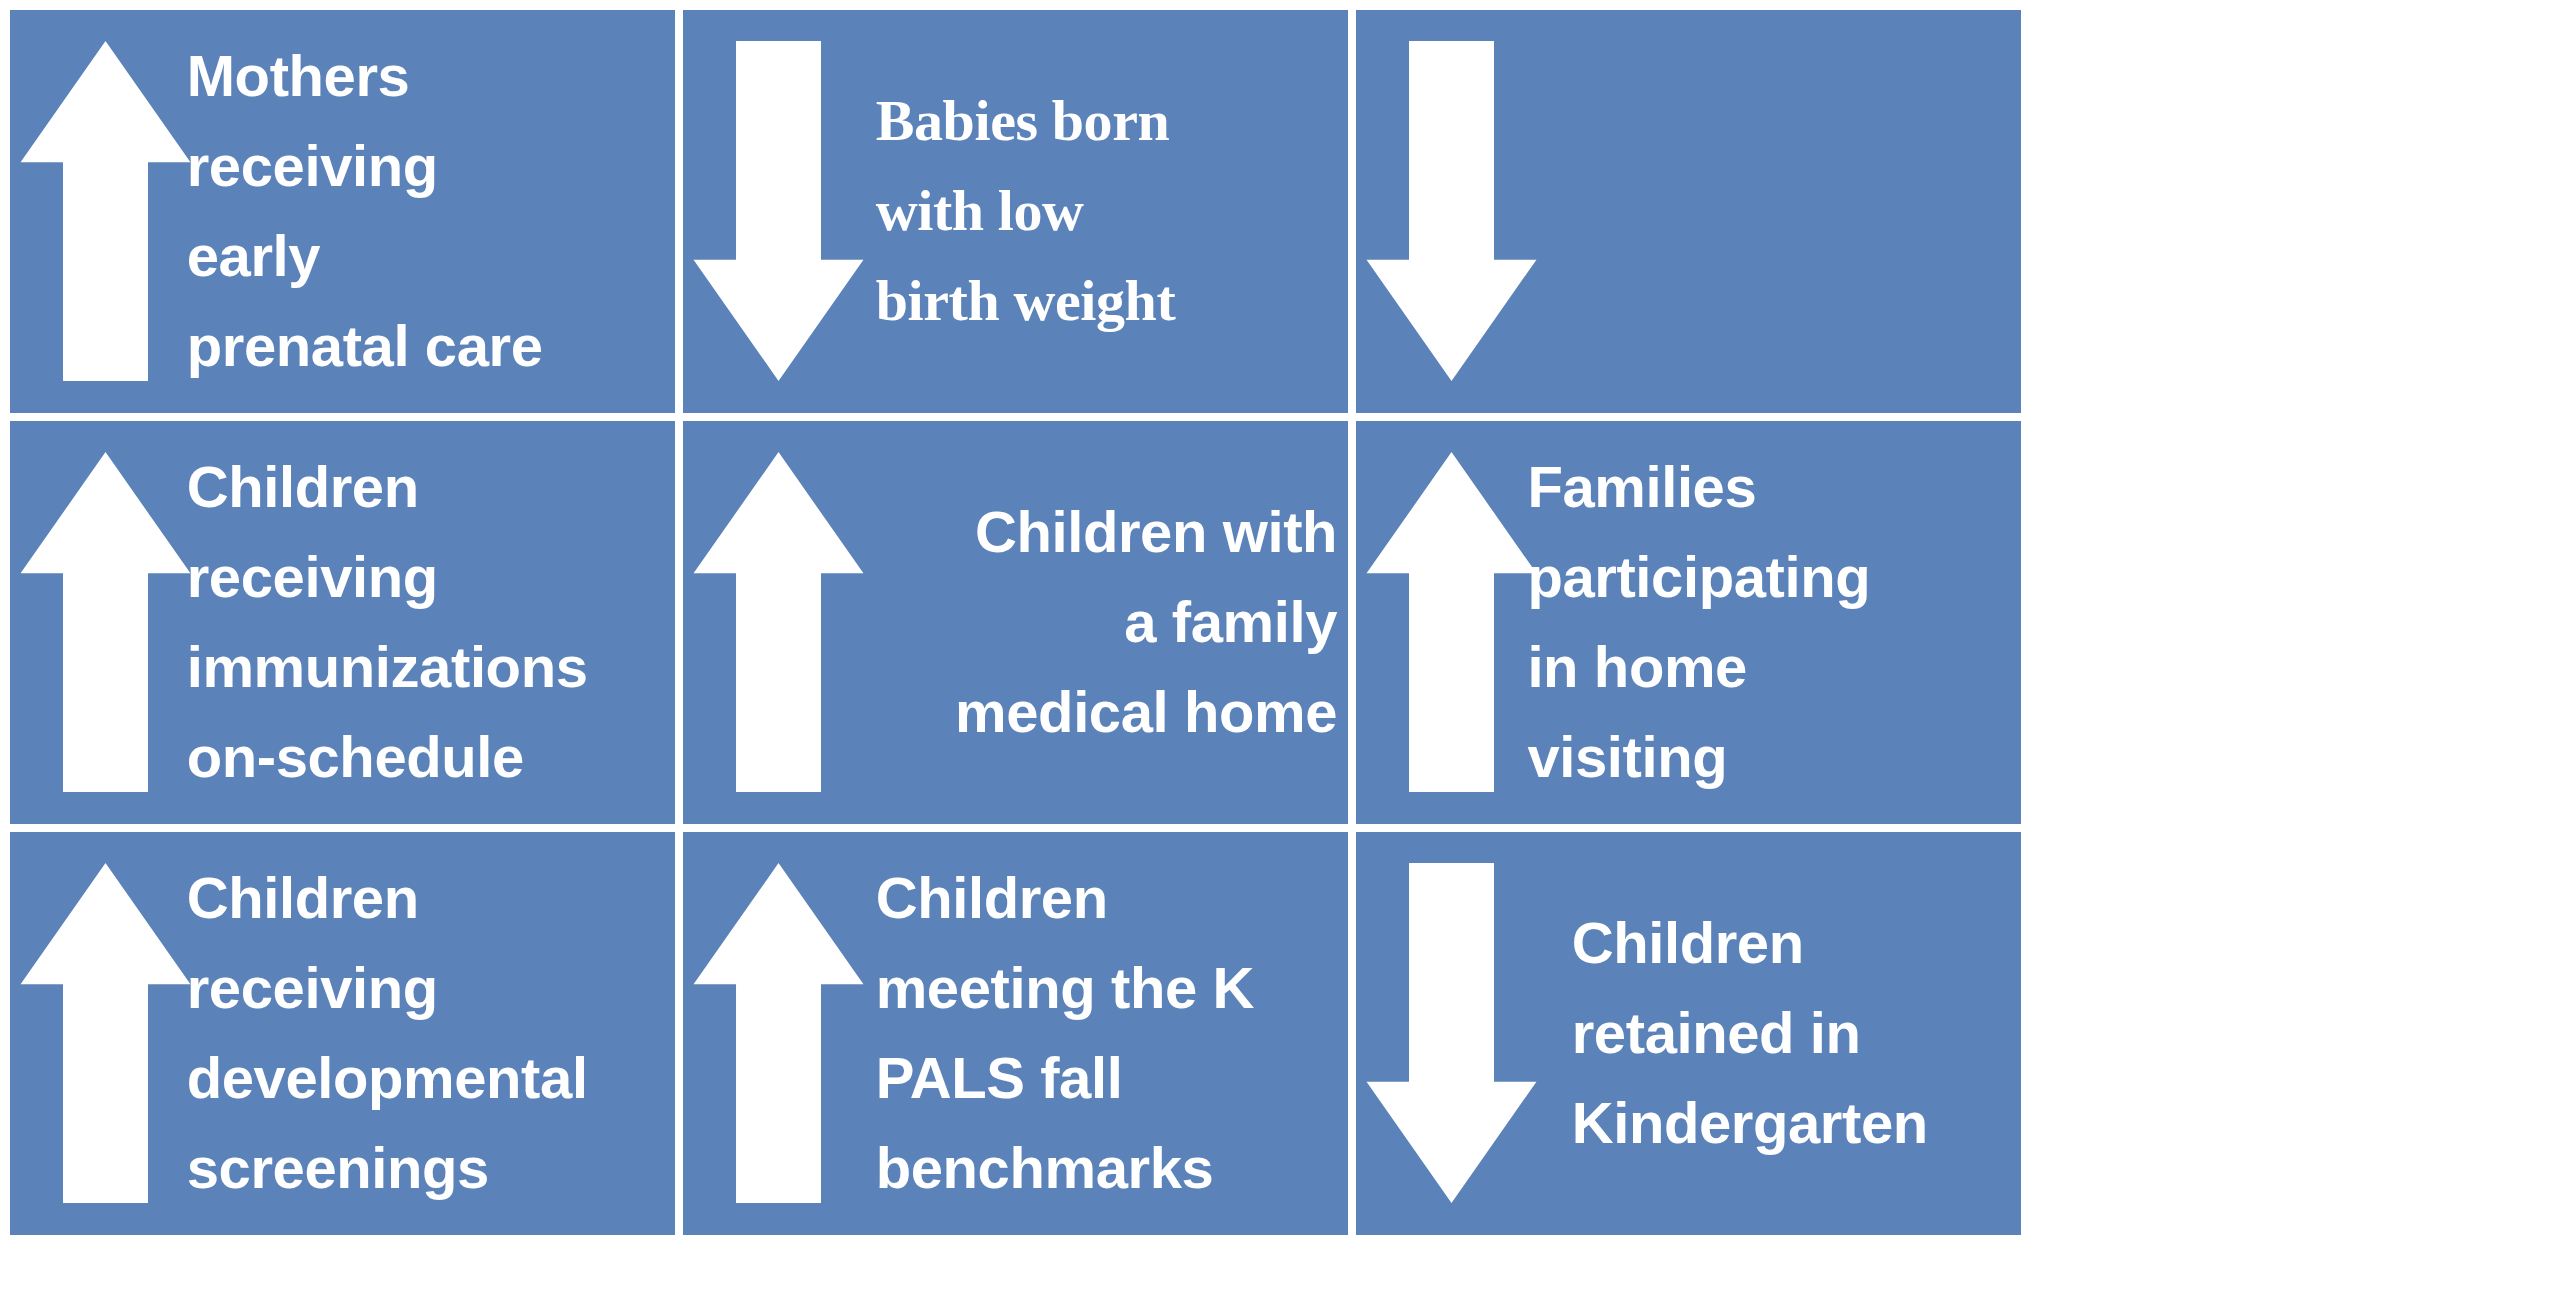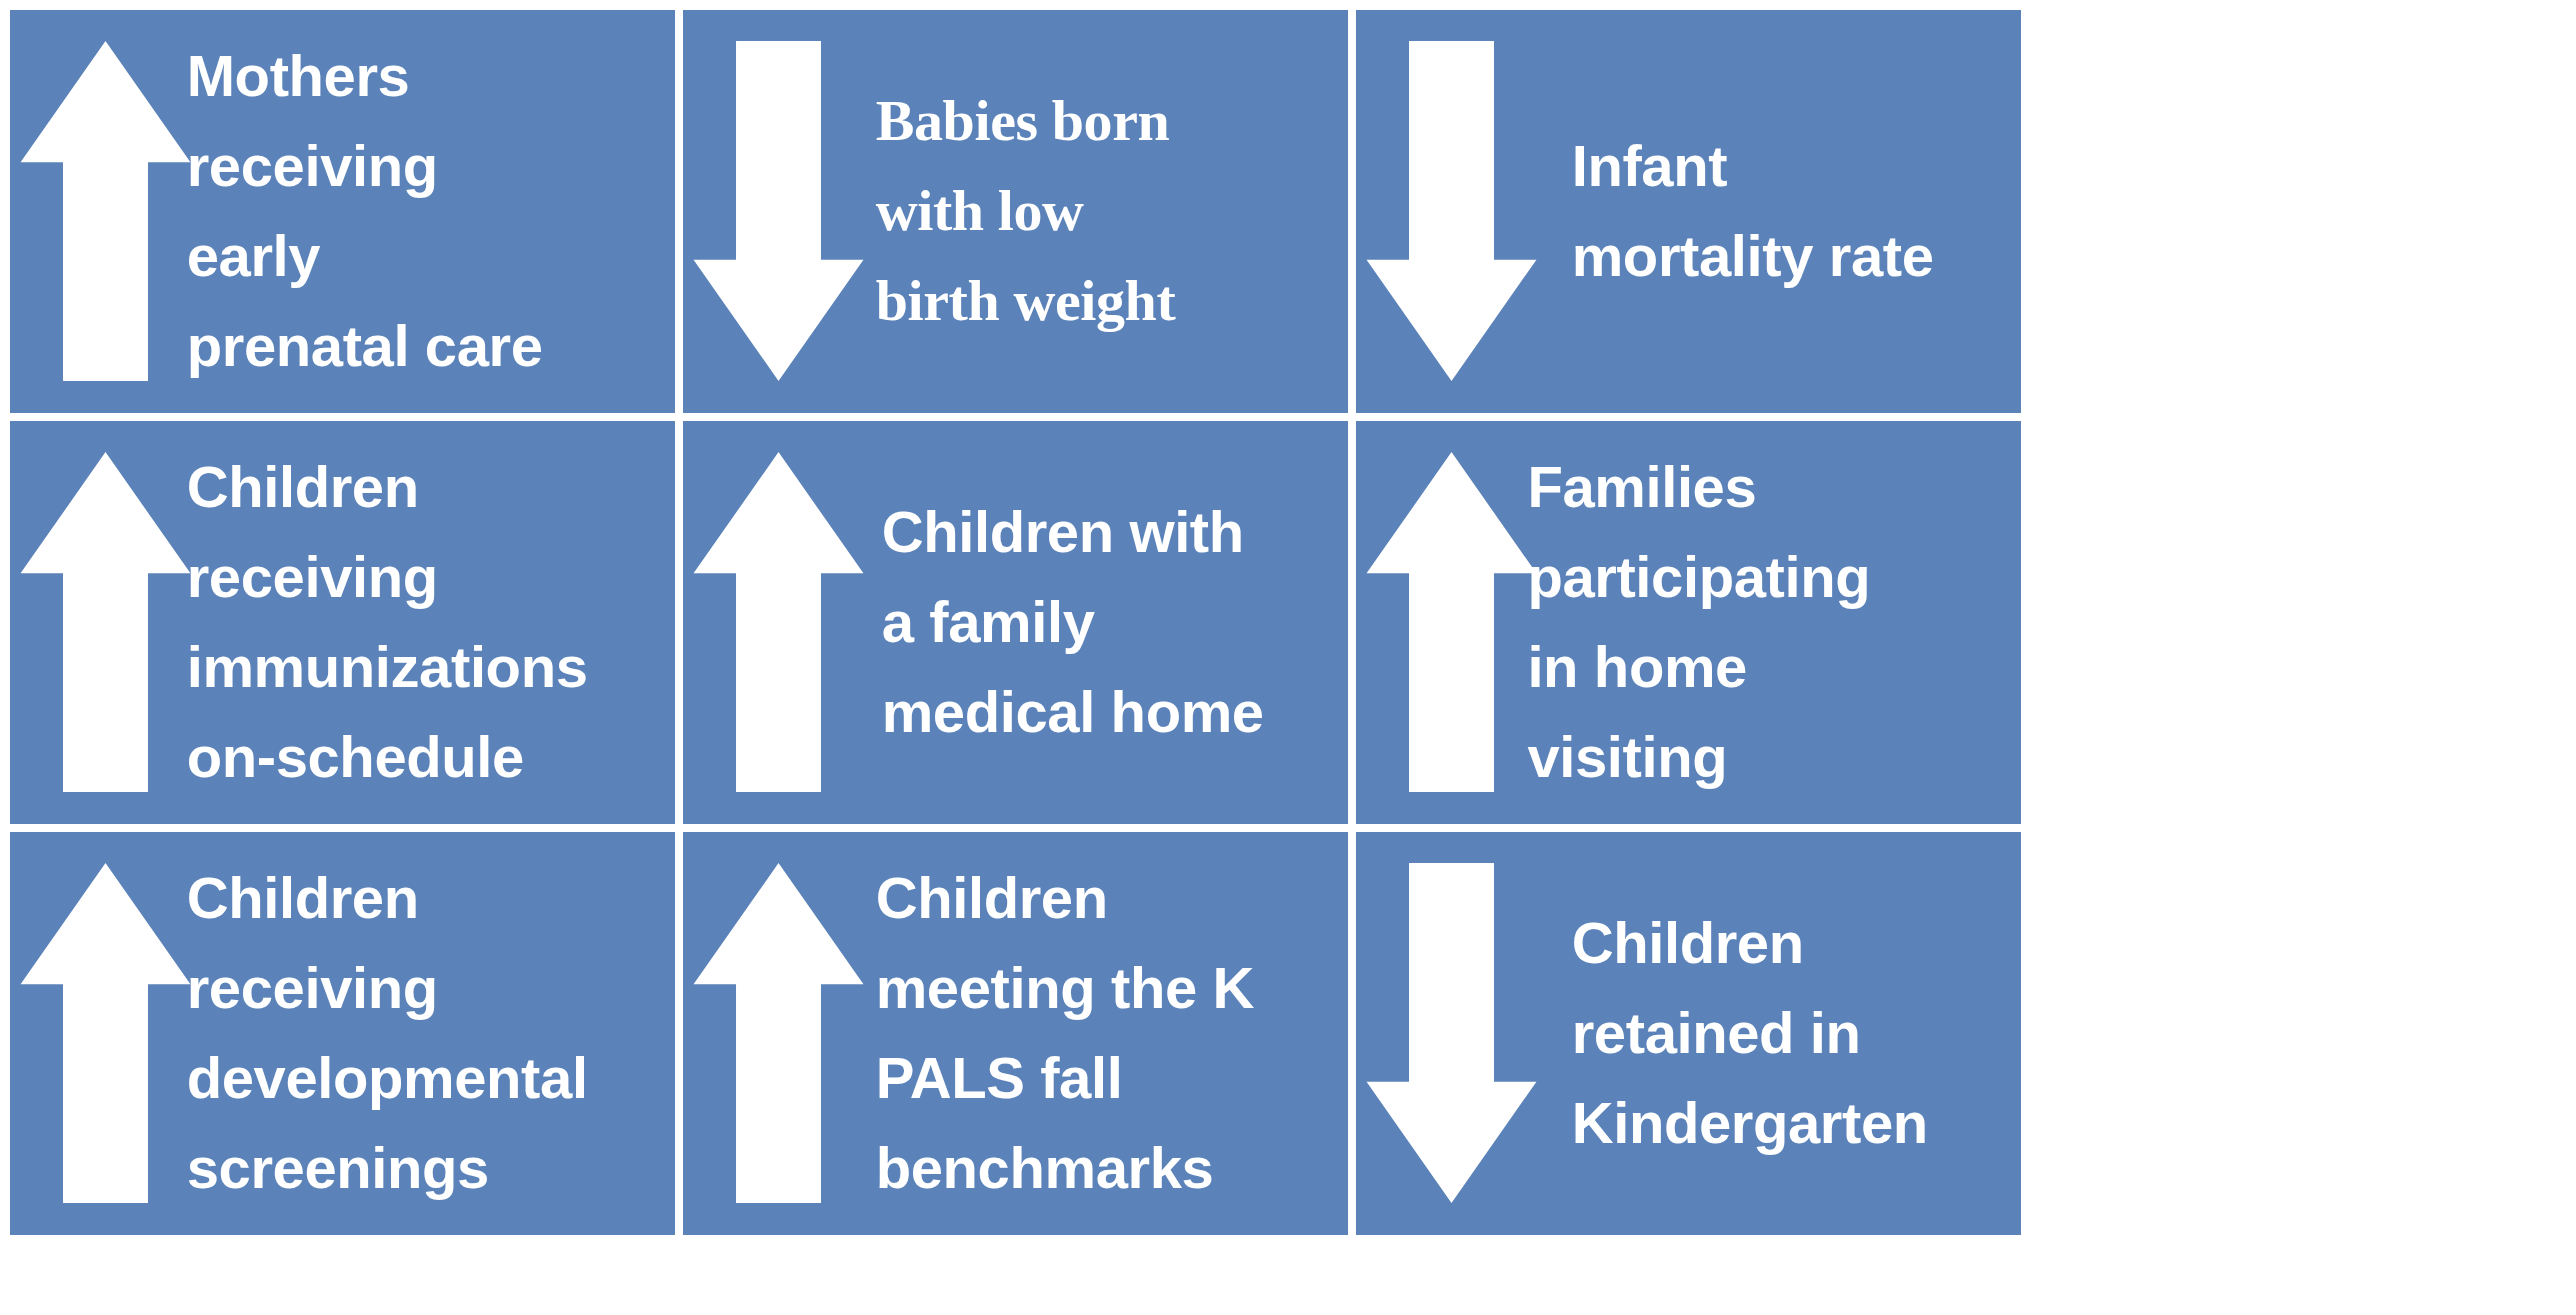--- a/index.html
+++ b/index.html
@@ -74,21 +74,21 @@
     white-space: pre-line;
     padding-right: 10.6px;
     margin-left: -5.3px;
   }
 
   
   .card.r1c1 .card-label { margin-left: 0px; }
   .card.r1c2 .card-label { margin-left: 16px; font-family: Liberation Serif, serif; }
   .card.r1c3 .card-label { margin-left: 39px; }
   .card.r2c1 .card-label { margin-left: 0px; }
-  .card.r2c2 .card-label { margin-left: 22px; }
+  .card.r2c2 .card-label { margin-left: 22px; text-align: right; }
   .card.r2c3 .card-label { }
   .card.r3c1 .card-label { margin-left: 0px; }
   .card.r3c2 .card-label { margin-left: 16px; }
   .card.r3c3 .card-label { margin-left: 39px; }
 </style>
 </head>
 <body>
 
 <div id="board">
   <div class="grid">
@@ -115,22 +115,20 @@
 with low
 birth weight</div>
     </div>
 
     <div class="card r1c3">
       <div class="arrow-wrap">
         <svg class="arrow-svg" viewBox="0 0 200 400">
           <polygon class="arrow-shape" points="100,392 196,255 148,255 148,8 52,8 52,255 4,255"></polygon>
         </svg>
       </div>
-      <div class="card-label">Infant
-mortality rate</div>
     </div>
 
     <div class="card r2c1">
       <div class="arrow-wrap">
         <svg class="arrow-svg" viewBox="0 0 200 400">
           <polygon class="arrow-shape" points="100,8 196,145 148,145 148,392 52,392 52,145 4,145"></polygon>
         </svg>
       </div>
       <div class="card-label">Children
 receiving

